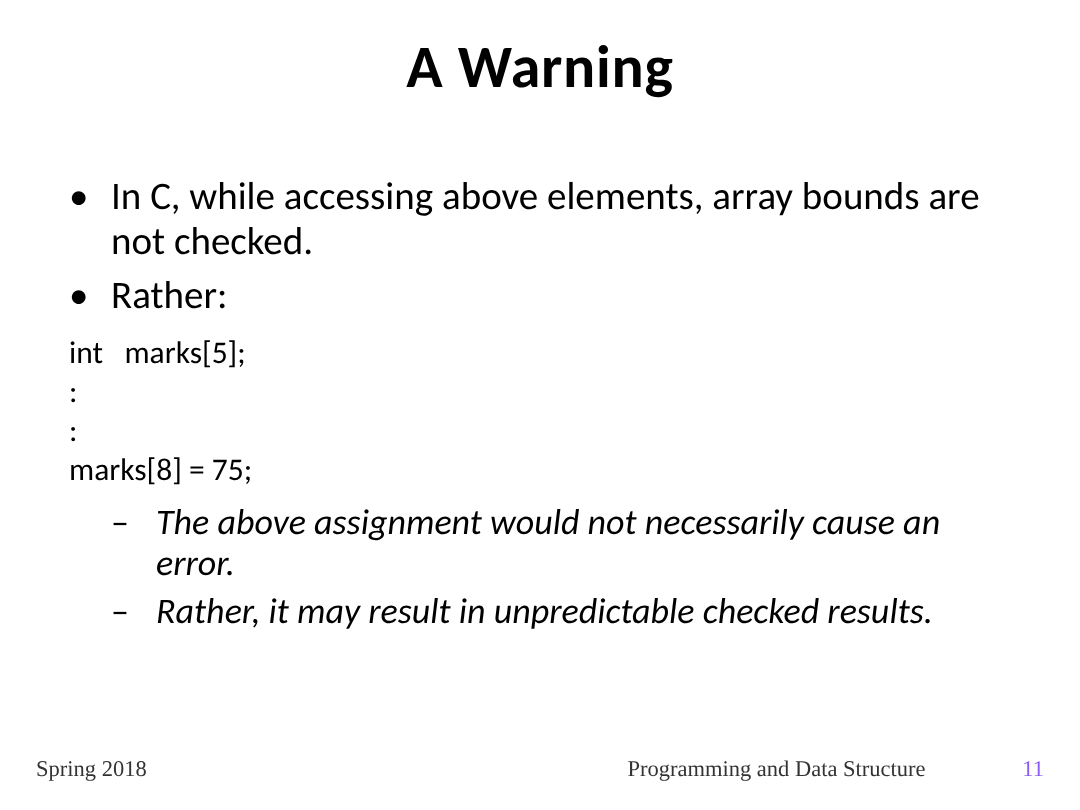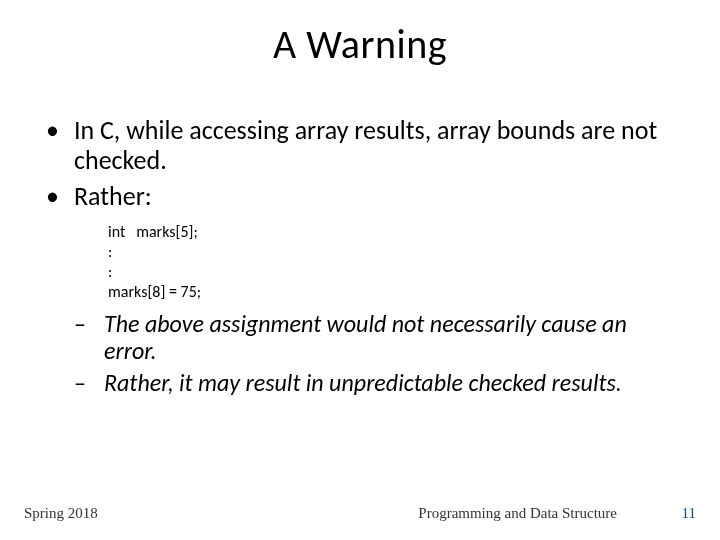--- a/index.html
+++ b/index.html
@@ -18,21 +18,21 @@
     height: 540px;
     box-sizing: border-box;
   }
   .title {
     position: absolute;
     top: 20px;
     left: 0;
     width: 720px;
     text-align: center;
     font-size: 40px;
-    font-weight: 400;
+    font-weight: 700;
     letter-spacing: 0.5px;
   }
   .content {
     position: absolute;
     top: 116px;
     left: 46px;
     right: 40px;
   }
   .bullet-1 {
     display: flex;
@@ -42,24 +42,23 @@
   }
   .bullet-1 .dot {
     width: 28px;
     flex: 0 0 28px;
     text-align: left;
   }
   .bullet-1 .text {
     flex: 1;
   }
   .code-block {
-    margin-left: 62px;
     margin-top: 10px;
     margin-bottom: 8px;
-    font-size: 16px;
+    font-size: 21px;
     line-height: 1.25;
   }
   .code-line {
     white-space: pre;
   }
   .bullet-2 {
     display: flex;
     font-size: 24px;
     line-height: 1.15;
     margin-left: 28px;
@@ -90,35 +89,35 @@
     font-family: Garamond, "Times New Roman", serif;
     font-size: 15px;
     color: #333;
   }
   .footer-right {
     position: absolute;
     right: 24px;
     bottom: 18px;
     font-family: Garamond, "Times New Roman", serif;
     font-size: 15px;
-    color: #0c4a6e;
+    color: #8b5cf6;
   }
 </style>
 </head>
 <body>
 
 <div class="slide">
 
   <div class="title">A Warning</div>
 
   <div class="content">
 
     <div class="bullet-1">
       <div class="dot">•</div>
-      <div class="text">In C, while accessing array results, array bounds are not checked.</div>
+      <div class="text">In C, while accessing above elements, array bounds are not checked.</div>
     </div>
 
     <div class="bullet-1">
       <div class="dot">•</div>
       <div class="text">Rather:</div>
     </div>
 
     <div class="code-block">
       <div class="code-line">int   marks[5];</div>
       <div class="code-line">:</div>

